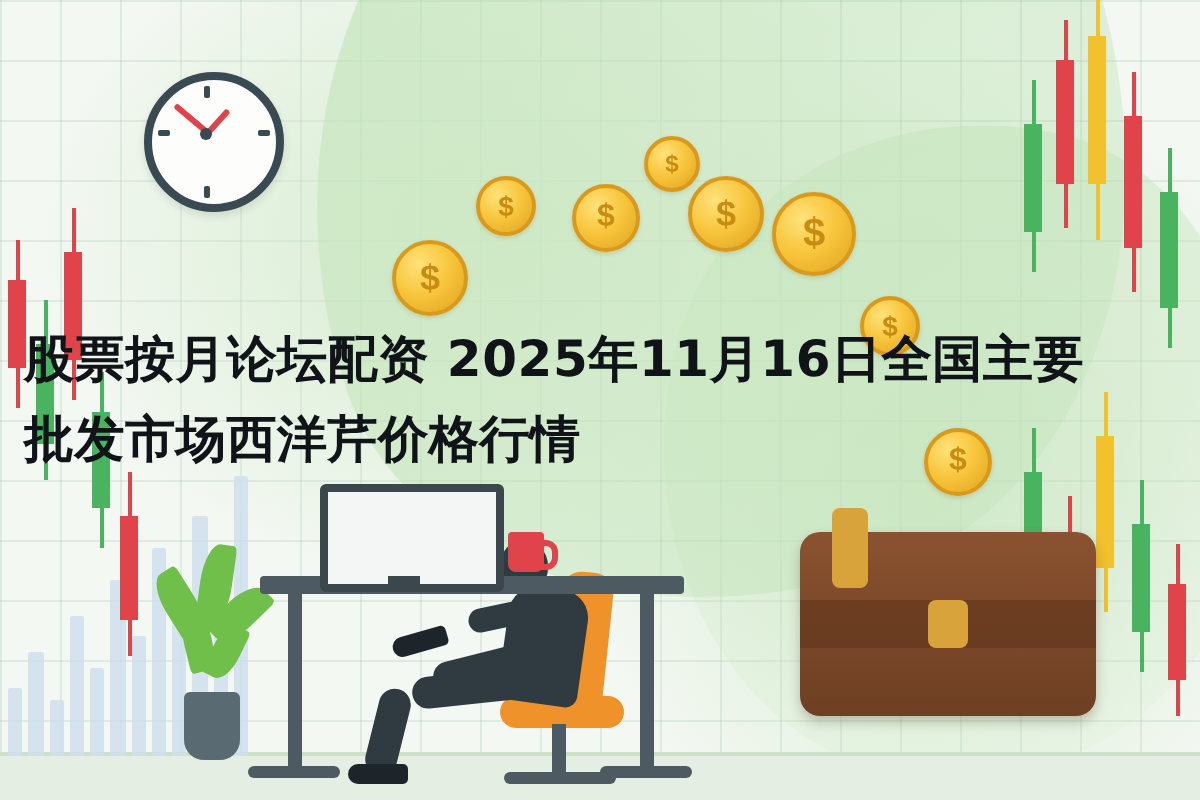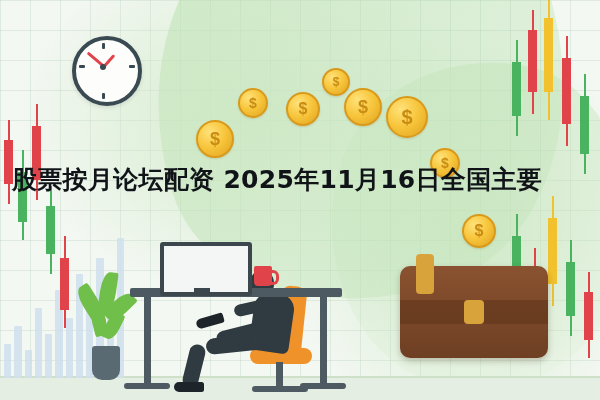--- a/index.html
+++ b/index.html
@@ -523,15 +523,16 @@
   </div>
 
   <div class="wallet">
     <div class="wallet-flap"></div>
     <div class="wallet-band"></div>
     <div class="wallet-clasp"></div>
   </div>
 
   <div class="headline">
     <div>股票按月论坛配资 2025年11月16日全国主要</div>
+    <div>批发市场西洋芹价格行情</div>
   </div>
 
 </div>
 
 </body></html>

